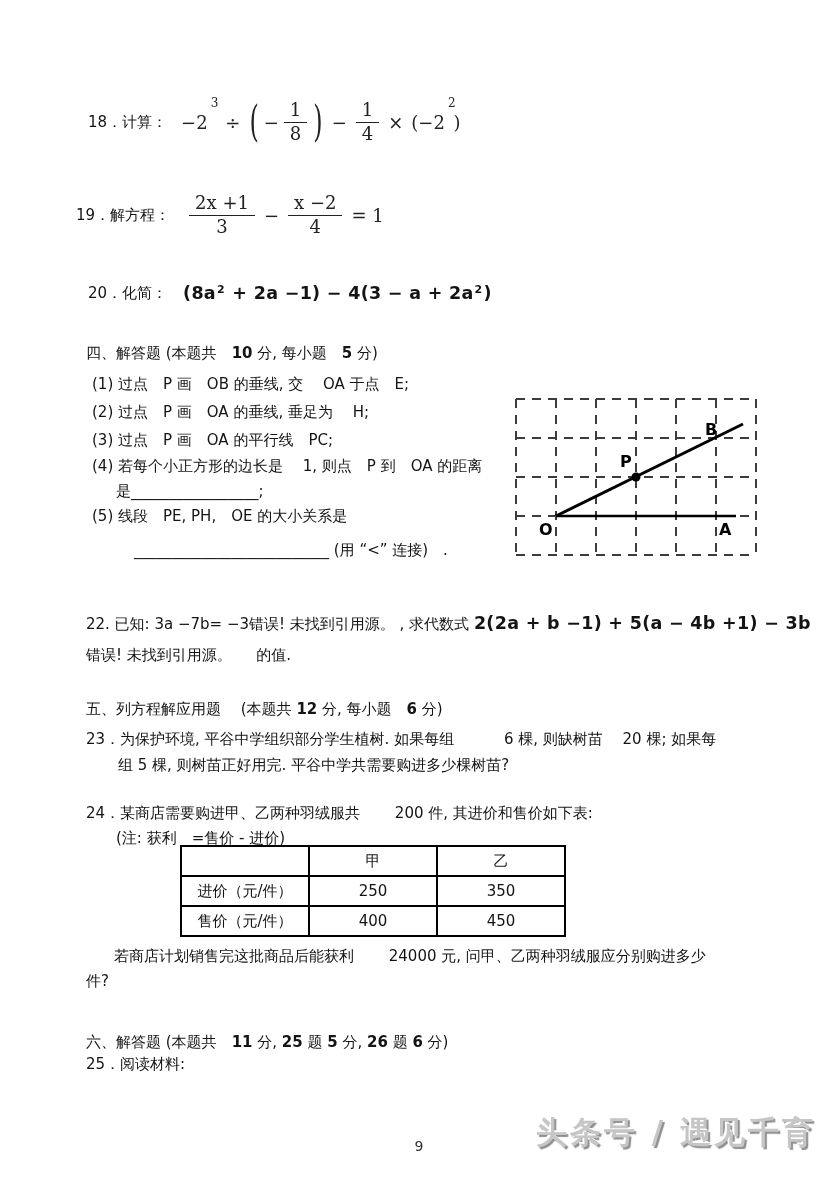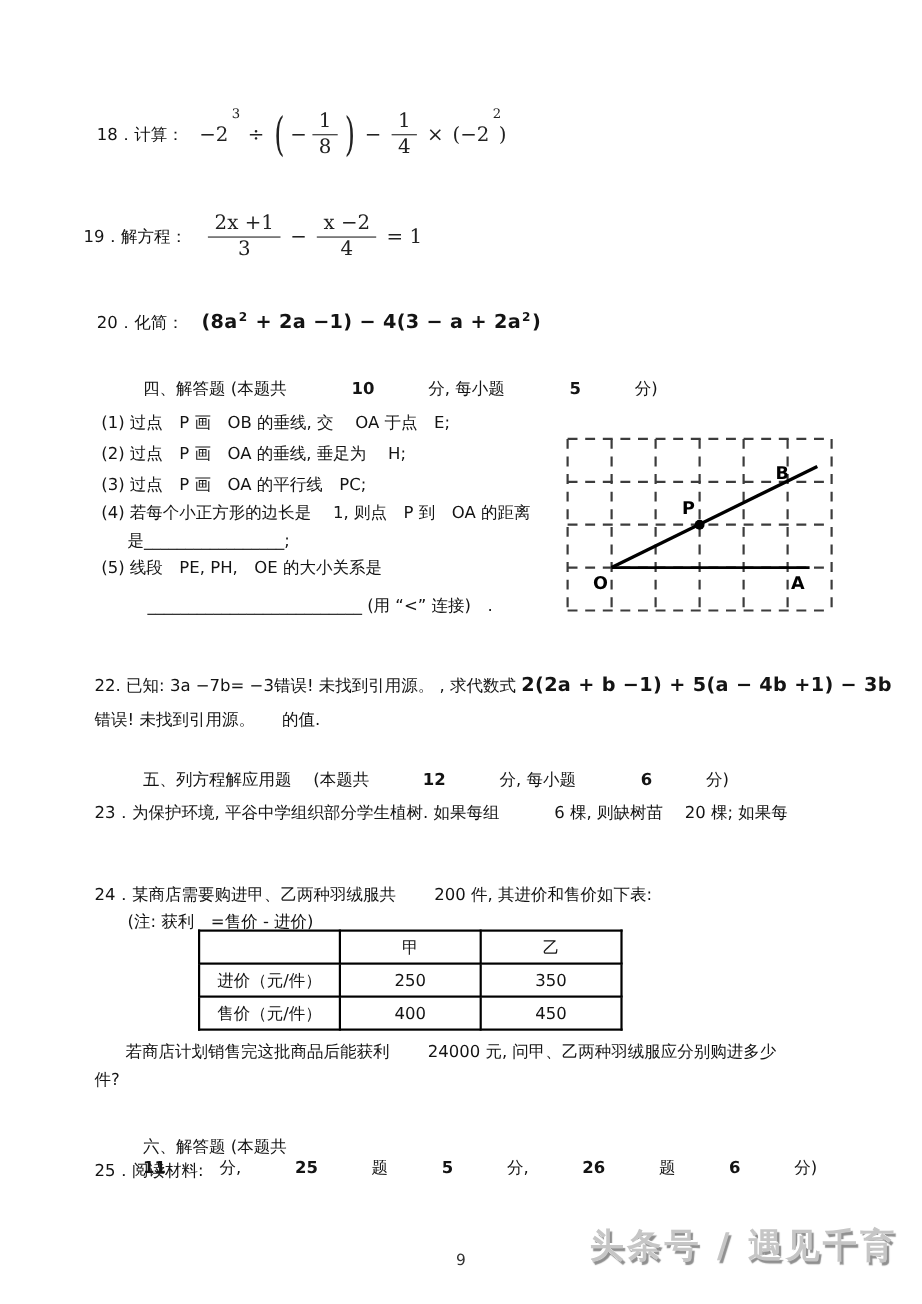--- a/index.html
+++ b/index.html
@@ -20,21 +20,21 @@
   .math .tok{margin:0 2px;}
   .math .op{margin:0 6px;}
   .frac{display:inline-flex;flex-direction:column;align-items:center;margin:0 3px;line-height:1.15;}
   .frac .fn{border-bottom:1.6px solid #222;padding:0 6px 1px 6px;text-align:center;}
   .frac .fd{padding-top:1px;text-align:center;}
   .sup{font-size:12px;align-self:flex-start;position:relative;top:-4px;margin:0 1px;}
   .bigp{display:inline-block;font-size:24px;font-weight:300;transform:scaleY(1.75);margin:0 3px;line-height:1;}
   .bform{font-weight:bold;font-size:17.5px;font-family:"DejaVu Sans","Liberation Sans",sans-serif;letter-spacing:.3px;white-space:pre;}
   .bform .sup{top:-6px;font-size:11px;}
   
-  .hdr span{white-space:pre;margin-left:44px;}
+  .hdr span{white-space:pre;}
   .hdr .num{font-weight:bold;}
   
   .q21 .line{line-height:28px;}
   .q21 .it{padding-left:6px;line-height:28px;}
   .q21 .it4{line-height:25px;}
   .q21 .ind1{padding-left:30px;line-height:25px;}
   .q21 .ind2{padding-left:48px;line-height:26px;margin-top:8px;}
   
   table.price{border-collapse:collapse;}
   table.price td{border:2px solid #000;width:126px;height:28px;text-align:center;vertical-align:middle;font-size:15px;padding:0;}
@@ -148,20 +148,21 @@
       <span data-bind="q22.err2">错误! 未找到引用源。</span><span data-bind="q22.post">　  的值.</span>
     </div>
   </div>
 
   <div class="abs hdr" style="left:86px;top:700px;">
     <span data-bind="h5.a">五、列方程解应用题　 (本题共 </span><span class="num" data-bind="h5.b">12</span><span data-bind="h5.c"> 分, 每小题　</span><span class="num" data-bind="h5.d">6</span><span data-bind="h5.e"> 分)</span>
   </div>
 
   <div class="abs" style="left:86px;top:726px;">
     <div class="line" style="line-height:26px;" data-bind="q23.l1">23．为保护环境, 平谷中学组织部分学生植树. 如果每组　　　 6 棵, 则缺树苗　 20 棵; 如果每</div>
+    <div class="line" style="line-height:26px;padding-left:32px;" data-bind="q23.l2">组 5 棵, 则树苗正好用完. 平谷中学共需要购进多少棵树苗?</div>
   </div>
 
   <div class="abs" style="left:86px;top:801px;">
     <div class="line" style="line-height:25px;" data-bind="q24.l1">24．某商店需要购进甲、乙两种羽绒服共　　 200 件, 其进价和售价如下表:</div>
     <div class="line" style="line-height:25px;padding-left:30px;" data-bind="q24.l2">(注: 获利　=售价 - 进价)</div>
   </div>
 
   <table class="price abs" style="left:180px;top:845px;">
     <tbody>
       <tr>

